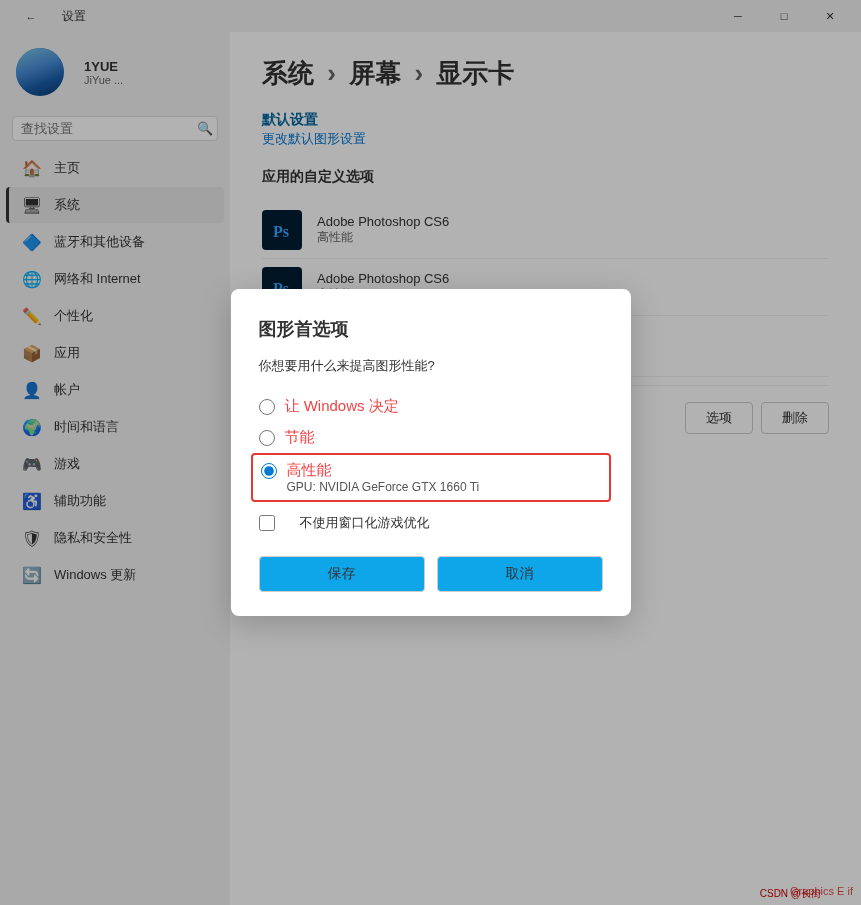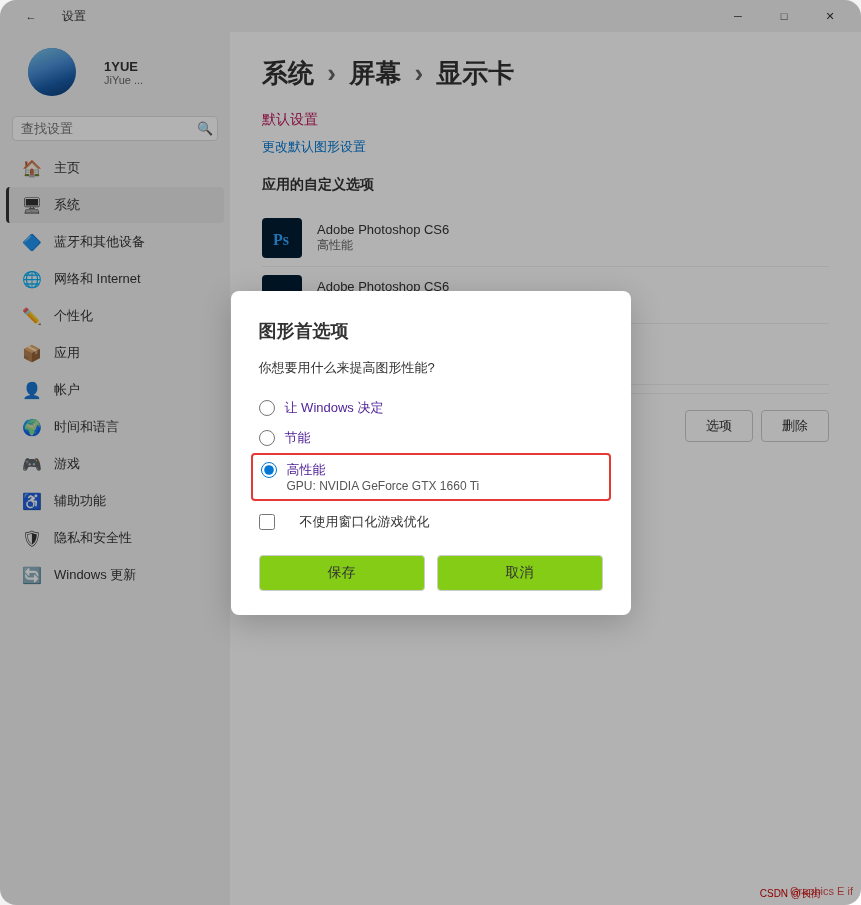--- a/index.html
+++ b/index.html
@@ -59,22 +59,21 @@
       background: #f3f3f3;
       display: flex;
       flex-direction: column;
       padding-top: 8px;
       flex-shrink: 0;
     }
     .user-profile {
       display: flex;
       align-items: center;
       padding: 8px 16px 16px 16px;
-      gap: 28px;
-      margin-left: 12px;
+      gap: 20px;
     }
     .avatar {
       width: 48px;
       height: 48px;
       border-radius: 50%;
       background: linear-gradient(135deg, #4a9eff, #1a5ca8, #87ceeb);
       flex-shrink: 0;
       overflow: hidden;
     }
     .avatar-inner {
@@ -159,23 +158,22 @@
     }
     .breadcrumb {
       font-size: 26px;
       color: #333;
       margin-bottom: 20px;
       font-weight: 700;
     }
     .breadcrumb .sep { color: #666; margin: 0 6px; }
     .section-title {
       font-size: 14px;
-      font-weight: 400;
-      color: #be185d;
-      margin-bottom: 8px;
+      font-weight: 700;
+      color: #0369a1;
     }
     .link-text {
       color: #0078d4;
       font-size: 13px;
       text-decoration: none;
       cursor: pointer;
     }
     .section-divider {
       margin: 20px 0;
     }
@@ -238,21 +236,20 @@
       position: absolute;
       top: 0;
       left: 0;
       right: 0;
       bottom: 0;
       background: rgba(0,0,0,0.3);
       display: flex;
       align-items: center;
       justify-content: center;
       z-index: 100;
-      border-radius: 16px;
     }
     .modal {
       background: white;
       border-radius: 8px;
       width: 400px;
       padding: 28px 28px 24px 28px;
       box-shadow: 0 8px 32px rgba(0,0,0,0.2);
       position: relative;
     }
     .modal-title {
@@ -277,22 +274,22 @@
       align-items: center;
       gap: 10px;
     }
     .radio-input {
       width: 16px;
       height: 16px;
       accent-color: #0078d4;
       cursor: pointer;
     }
     .radio-label {
-      font-size: 13px;
-      color: #4c1d95;
+      font-size: 15px;
+      color: #ef4444;
     }
     .radio-sub {
       font-size: 12px;
       color: #555;
       margin-left: 26px;
     }
     .radio-item.highlighted {
       border: 2px solid #e53935;
       border-radius: 4px;
       padding: 6px 8px;
@@ -318,21 +315,21 @@
       gap: 12px;
       margin-top: 24px;
       justify-content: center;
     }
     .modal-btn {
       flex: 1;
       padding: 8px 0;
       font-size: 14px;
       border: 1px solid #ccc;
       border-radius: 4px;
-      background: #84cc16;
+      background: #0ea5e9;
       cursor: pointer;
       color: #333;
     }
 
     
     .watermark {
       position: absolute;
       bottom: 8px;
       right: 8px;
       font-size: 11px;

